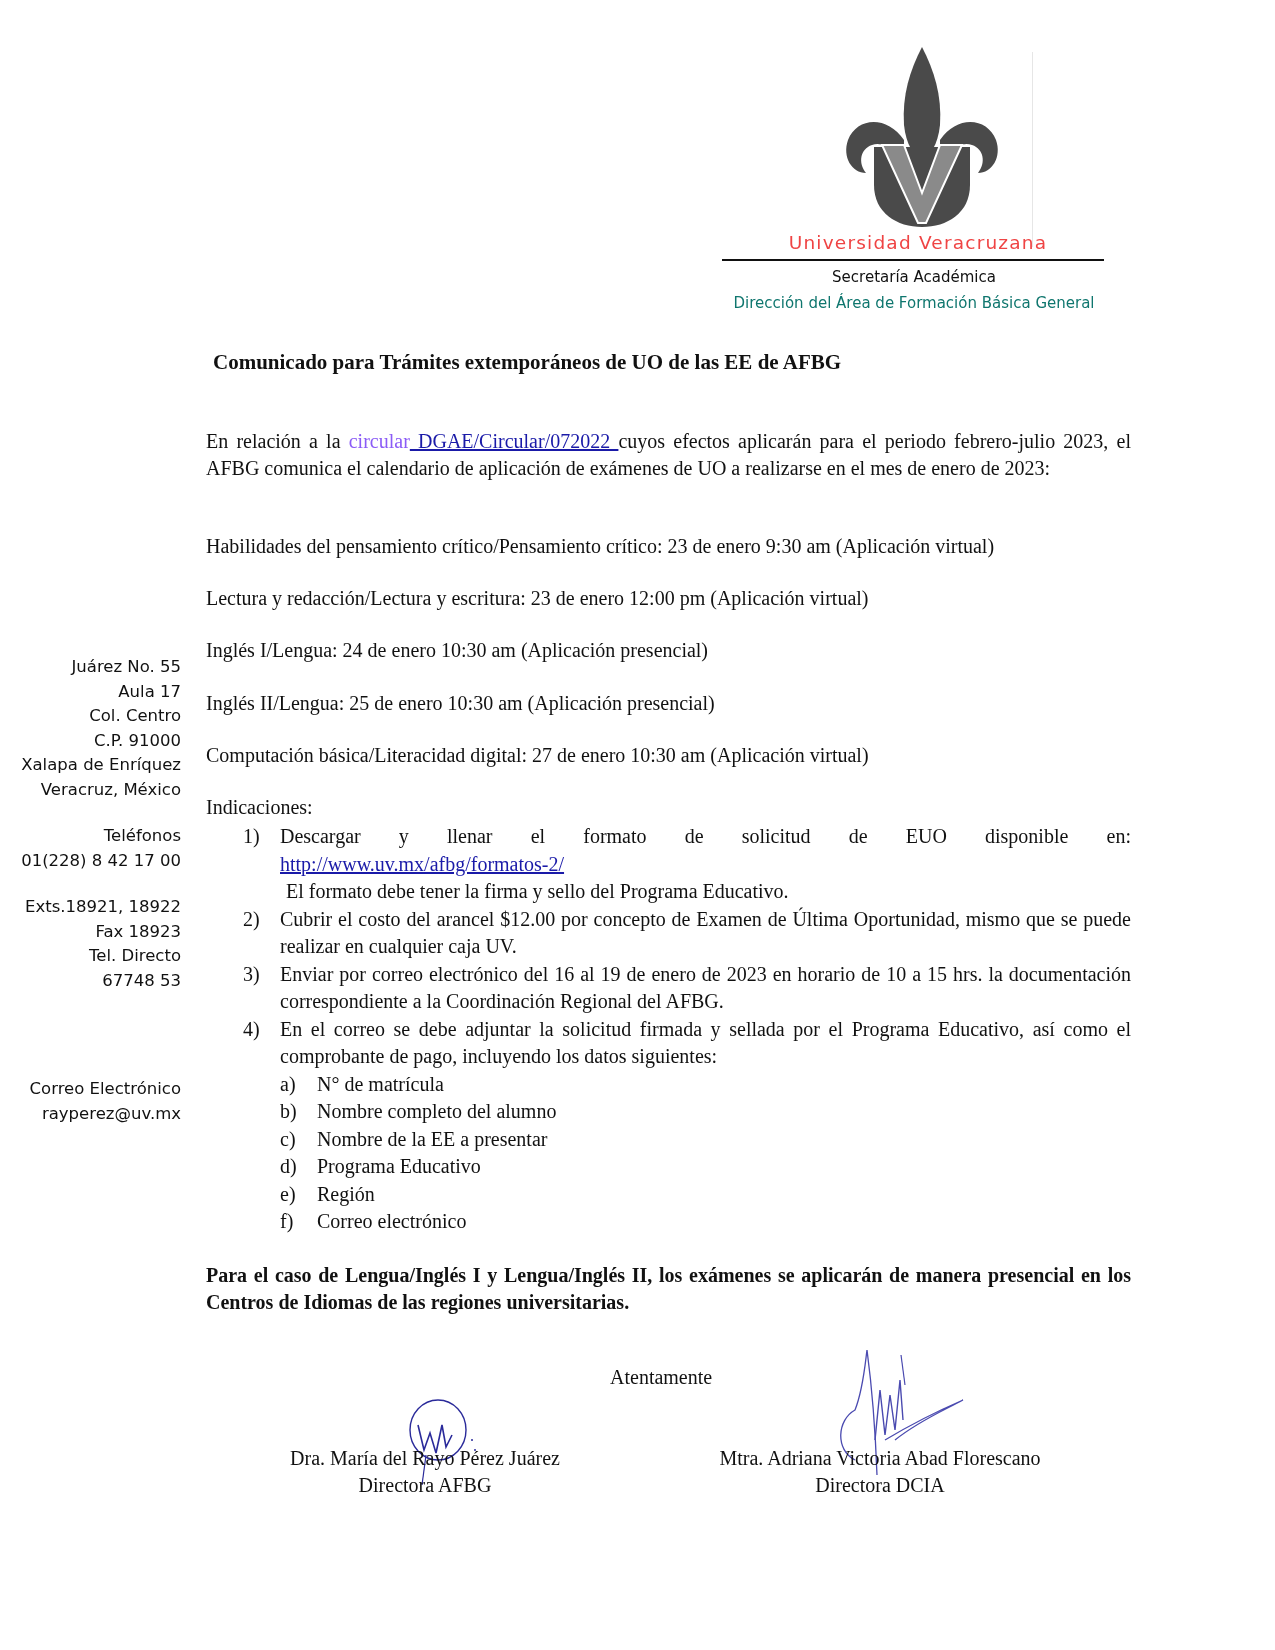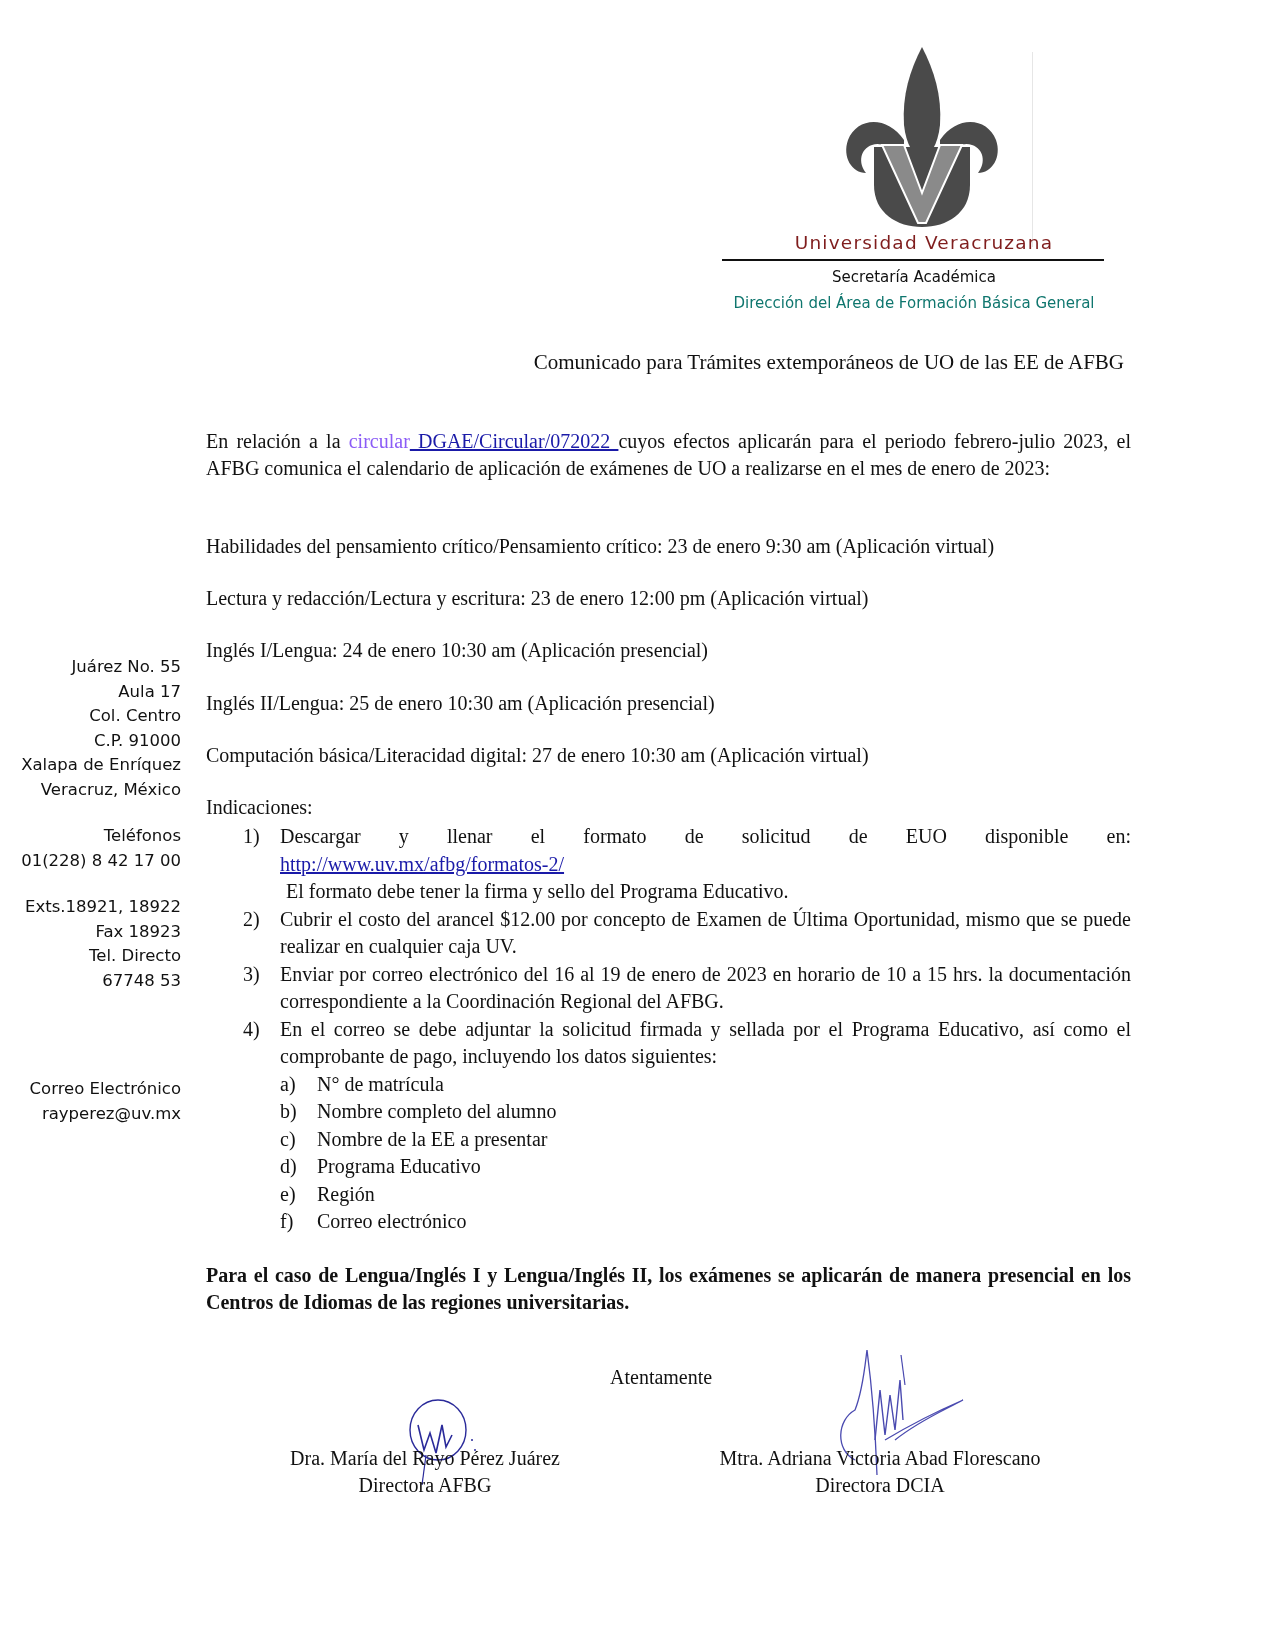--- a/index.html
+++ b/index.html
@@ -4,32 +4,32 @@
   <style>
     html, body { margin: 0; padding: 0; background: #ffffff; }
     body { width: 1275px; height: 1650px; position: relative; overflow: hidden; color: #111; }
     .serif { font-family: "Liberation Serif", "DejaVu Serif", serif; }
     .sans { font-family: "DejaVu Sans", "Liberation Sans", sans-serif; }
 
     
     .logo-block { position: absolute; left: 722px; top: 40px; width: 384px; }
     .logo-svg { position: absolute; left: 120px; top: 5px; width: 160px; height: 185px; }
     .logo-vline { position: absolute; left: 310px; top: 12px; width: 1px; height: 195px; background: #e6e6e6; }
-    .uni-name { position: absolute; left: 10px; top: 192px; width: 384px; text-align: center; font-size: 18.5px; letter-spacing: 1.2px; color: #7f1d1d; }
+    .uni-name { position: absolute; left: 4px; top: 192px; width: 384px; text-align: center; font-size: 18.5px; letter-spacing: 1.2px; color: #ef4444; }
     .uni-rule { position: absolute; left: 0; top: 219px; width: 382px; height: 2px; background: #111; }
     .dept-1 { position: absolute; left: 0; top: 228px; width: 384px; text-align: center; font-size: 15px; color: #111; }
     .dept-2 { position: absolute; left: 0; top: 254px; width: 384px; text-align: center; font-size: 15px; color: #0f766e; }
 
     
     .sidebar { position: absolute; left: 0; top: 655px; width: 181px; text-align: right; font-size: 16.5px; line-height: 24.5px; color: #111; }
     .sidebar .gap { height: 22px; }
     .sidebar .gap-lg { height: 84px; }
 
     
-    .title { position: absolute; left: 194px; top: 350px; width: 930px; text-align: right; font-size: 21px; font-weight: normal; }
+    .title { position: absolute; left: 213px; top: 350px; width: 930px; text-align: left; font-size: 21px; font-weight: bold; }
     .body-text { position: absolute; left: 206px; width: 925px; font-size: 20px; line-height: 27px; text-align: justify; }
     .intro { top: 428px; }
     .link-soft { color: #8b5cf6; }
     .link { color: #1a1aa8; text-decoration: underline; }
     .sched { position: absolute; left: 206px; font-size: 20px; line-height: 27px; white-space: nowrap; font-family: Liberation Serif, serif; }
     .indic-label { position: absolute; left: 206px; top: 796px; font-size: 20px; }
 
     .olist { position: absolute; left: 206px; top: 823px; width: 925px; font-size: 20px; line-height: 27.5px; }
     .oitem { position: relative; padding-left: 74px; text-align: justify; }
     .oitem .num { position: absolute; left: 37px; top: 0; }

